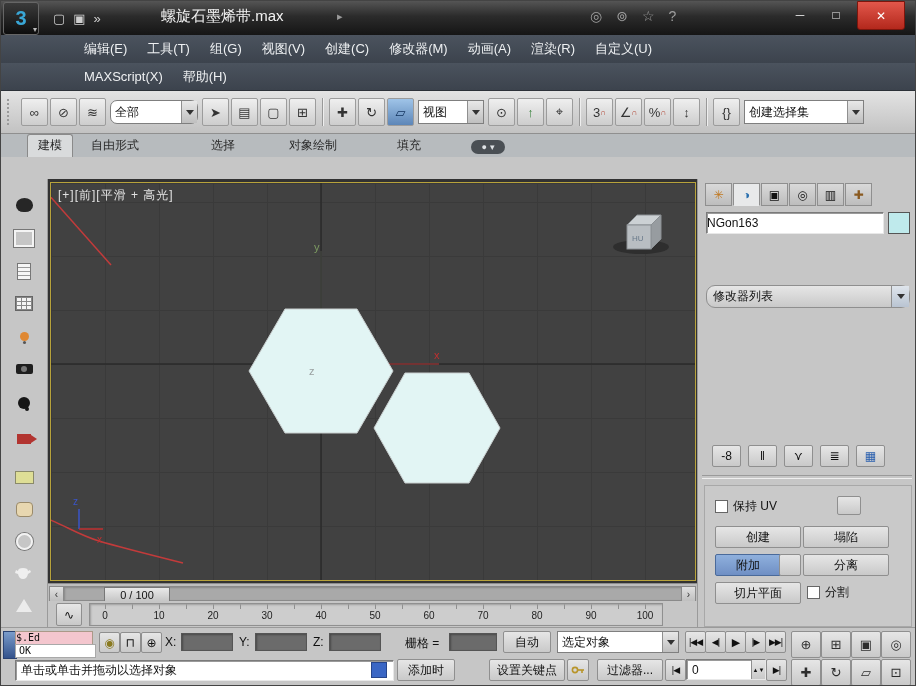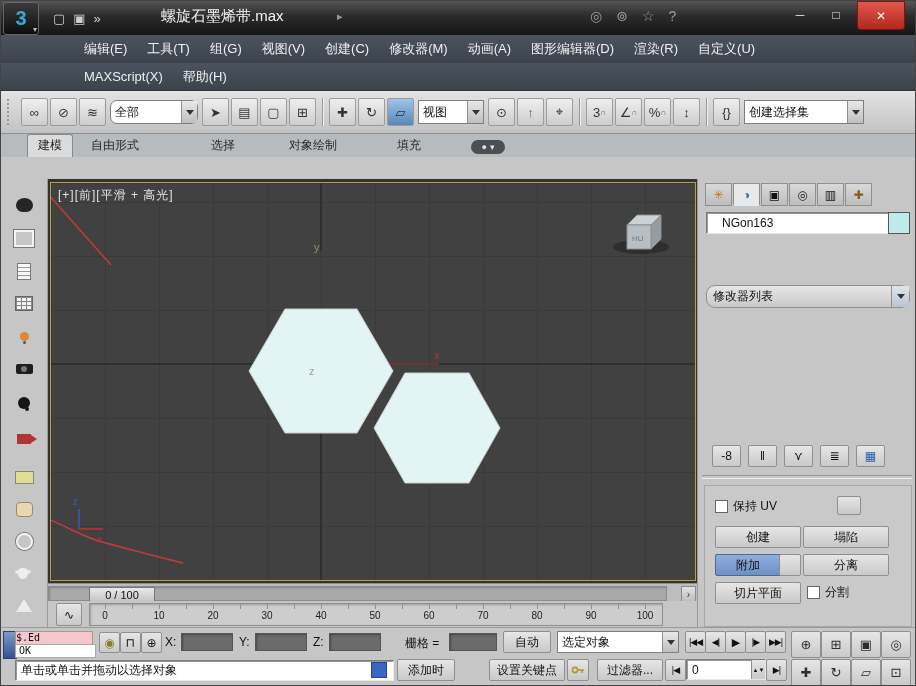--- a/index.html
+++ b/index.html
@@ -88,21 +88,21 @@
           display:flex;align-items:center;justify-content:center;font-size:12px;margin-right:1px;}
   .cp-tab.active{background:#e8e9ea;border-bottom-color:#e8e9ea;}
   .field{background:#fff;border:1px solid #7a7a7a;border-right-color:#e8e8e8;border-bottom-color:#e8e8e8;
          box-shadow:inset 1px 1px 0 #9a9a9a;}
   .raised{background:linear-gradient(#e6e6e6,#c9c9c9);border:1px solid #8f8f8f;border-radius:9px;margin-top:43px;}
   .pbtn{display:flex;align-items:center;justify-content:center;font-size:12px;color:#111;}
   .pbtn.hl{background:linear-gradient(#8fb0dd,#6f8fc4);border-color:#4a6a9a;}
   .chk{display:inline-block;width:11px;height:11px;background:#fff;border:1px solid #666;margin-right:5px;vertical-align:-2px;}
   
   #timeslider{left:47px;top:582px;width:649px;height:18px;background:#bdbdbd;border-top:1px solid #8e8e8e;}
-  #ts-groove{position:absolute;left:0;top:2px;width:617px;height:13px;background:#a9a9a9;border:1px solid #8a8a8a;box-shadow:inset 1px 1px 2px #888;}
+  #ts-groove{position:absolute;left:15px;top:2px;width:617px;height:13px;background:#a9a9a9;border:1px solid #8a8a8a;box-shadow:inset 1px 1px 2px #888;}
   #ts-handle{position:absolute;left:40px;top:0;width:64px;height:13px;background:linear-gradient(#e9e9e9,#c6c6c6);
              border:1px solid #777;font-size:11px;display:flex;align-items:center;justify-content:center;}
   .ts-arrow{position:absolute;top:2px;width:13px;height:14px;background:linear-gradient(#e1e1e1,#bfbfbf);border:1px solid #8a8a8a;
             font-size:10px;display:flex;align-items:center;justify-content:center;color:#333;}
   #trackbar{left:47px;top:600px;width:649px;height:26px;background:#c6c6c6;}
   #tb-ruler{position:absolute;left:41px;top:2px;width:572px;height:21px;background:#cdcdcd;border:1px solid #909090;
             box-shadow:inset 1px 1px 2px #9e9e9e;
             background-image:repeating-linear-gradient(to right,#8f8f8f 0 1px,transparent 1px 27px);
             background-size:100% 5px;background-repeat:no-repeat;background-position:15px 0;}
   .tick-num{position:absolute;top:6px;transform:translateX(-50%);font-size:10px;color:#222;}
@@ -145,21 +145,20 @@
   </div>
 
   <div id="menurow1" class="abs menurow">
     <span class="menu-item">编辑(E)</span>
     <span class="menu-item">工具(T)</span>
     <span class="menu-item">组(G)</span>
     <span class="menu-item">视图(V)</span>
     <span class="menu-item">创建(C)</span>
     <span class="menu-item">修改器(M)</span>
     <span class="menu-item">动画(A)</span>
-    <span class="menu-item">图形编辑器(D)</span>
     <span class="menu-item">渲染(R)</span>
     <span class="menu-item">自定义(U)</span>
   </div>
   <div id="menurow2" class="abs menurow">
     <span class="menu-item">MAXScript(X)</span>
     <span class="menu-item">帮助(H)</span>
   </div>
 
   <div id="maintoolbar" class="abs">
     <span class="grip"></span>
@@ -307,21 +306,21 @@
 
   <div id="rightpanel" class="abs">
     <div class="abs flex" style="left:7px;top:4px;">
       <span class="cp-tab" style="color:#c07820;">✳</span>
       <span class="cp-tab active" style="color:#2a6fae;">◑</span>
       <span class="cp-tab">▣</span>
       <span class="cp-tab">◎</span>
       <span class="cp-tab">▥</span>
       <span class="cp-tab" style="color:#8a5a20;">✚</span>
     </div>
-    <div class="abs field" style="left:8px;top:33px;width:176px;height:20px;line-height:20px;padding-left:15px;">NGon163</div>
+    <div class="abs field" style="left:8px;top:33px;width:176px;height:20px;line-height:20px;padding-left:0;">NGon163</div>
     <div class="abs" style="left:190px;top:33px;width:20px;height:20px;background:#bfeaec;border:1px solid #555;"></div>
     <div class="abs raised flex" style="left:8px;top:63px;width:202px;height:21px;">
       <span style="flex:1;padding-left:6px;">修改器列表</span>
       <span class="arrowbox" style="width:17px;height:100%;display:flex;align-items:center;justify-content:center;background:linear-gradient(#dfe5ec,#b9c4d2);border-left:1px solid #8f8f8f;">
           <span class="arrow-dn"></span>
         </span>
     </div>
     <div class="abs flex" style="left:14px;top:266px;gap:7px;">
       <span class="sbtn" style="width:27px;height:20px;">-8</span>
       <span class="sbtn" style="width:27px;height:20px;">‖</span>

